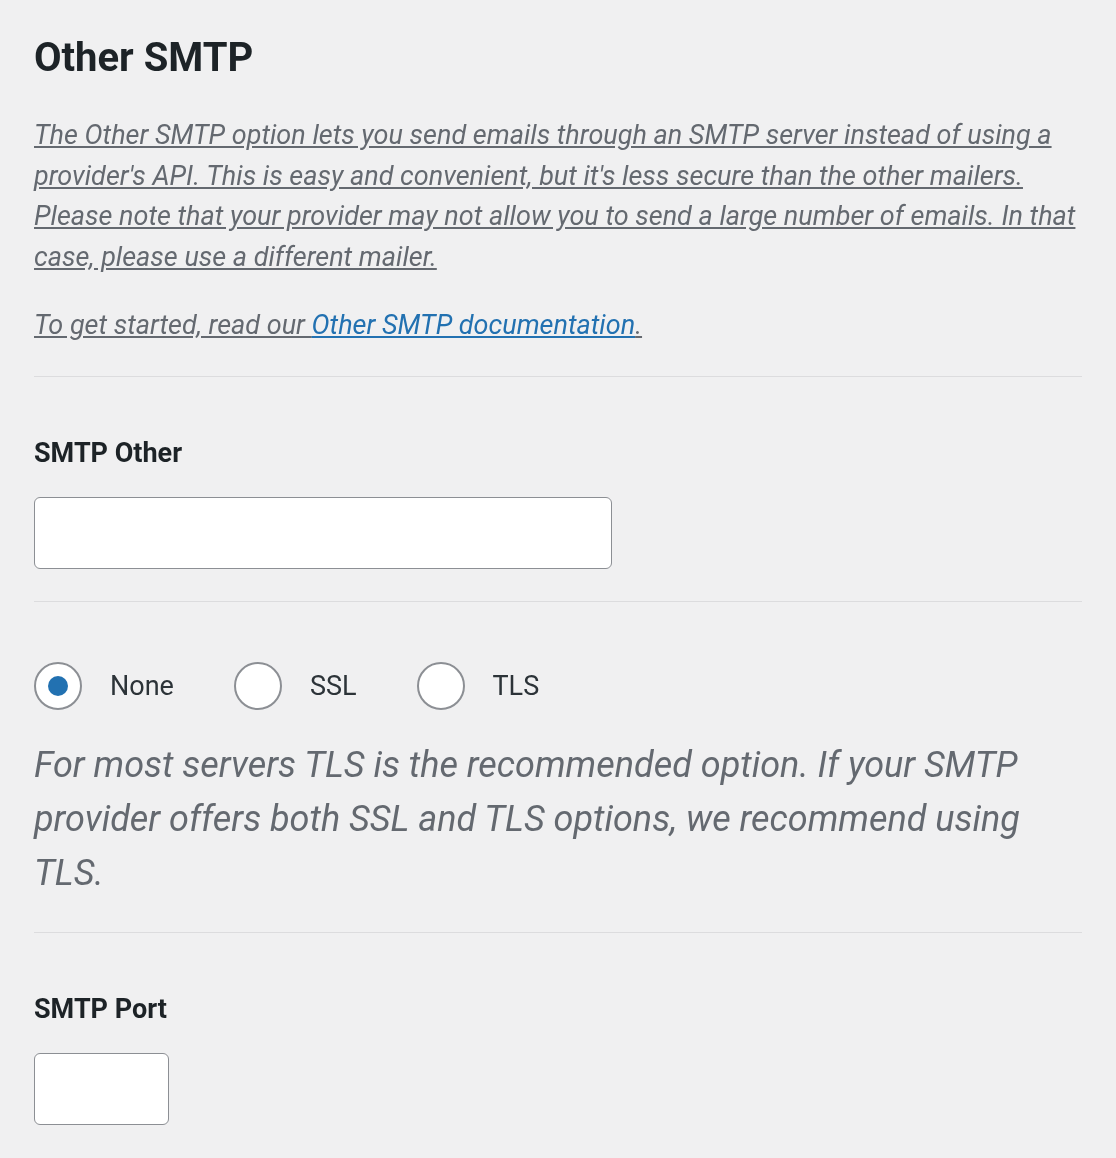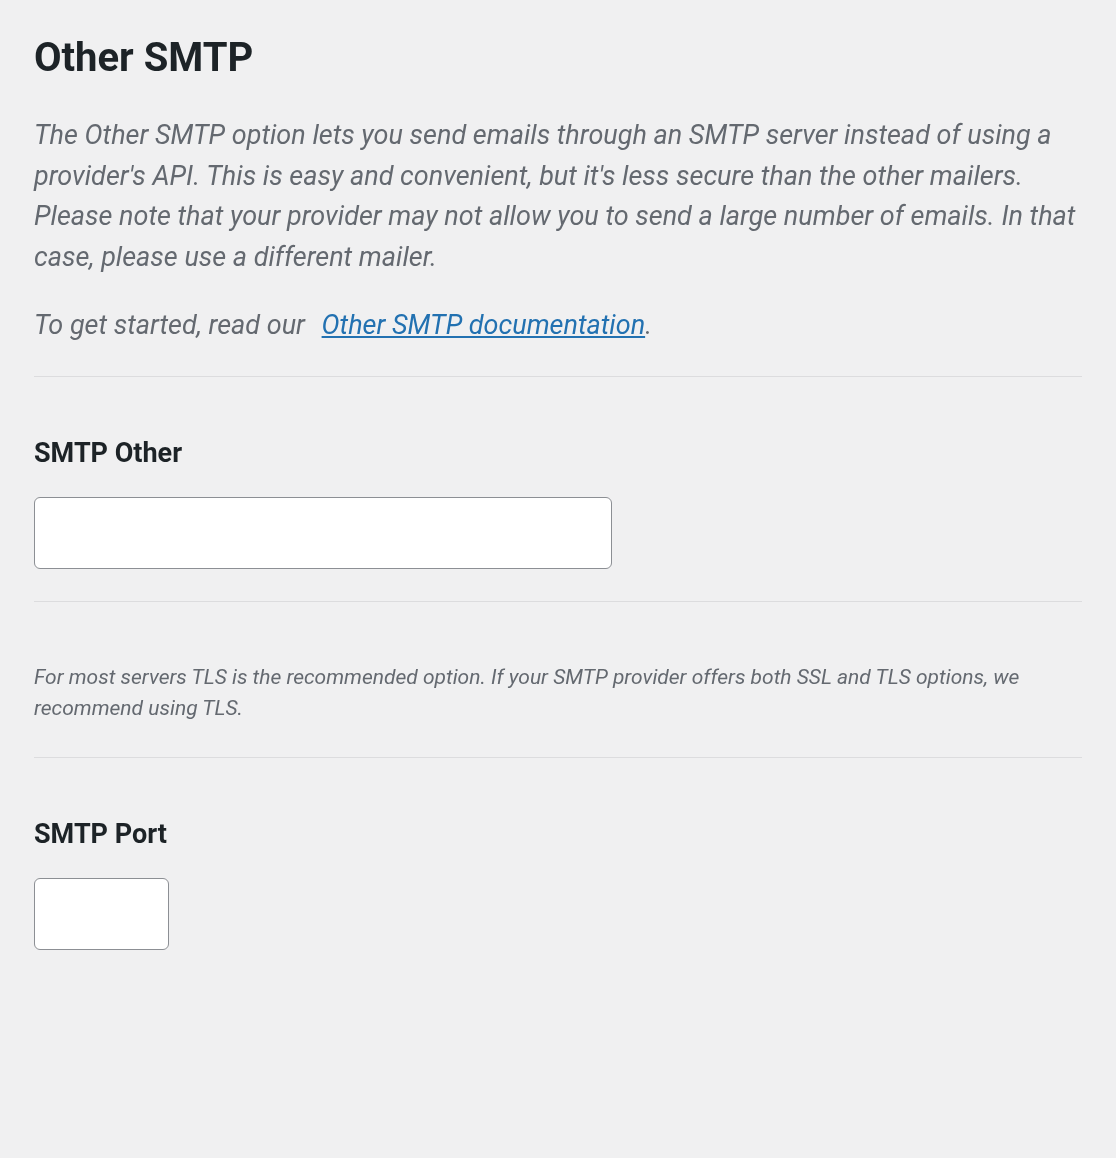--- a/index.html
+++ b/index.html
@@ -17,26 +17,26 @@
       font-weight: 700;
       color: #1d2327;
       margin-bottom: 34px;
       margin-top: 4px;
     }
     .desc {
       font-size: 27px;
       line-height: 1.5;
       font-style: italic;
       color: #646970;
+      text-decoration: underline;
     }
     .desc p { margin-bottom: 28px; }
     .desc a {
       color: #2271b1;
       text-decoration: underline;
-      margin-left: 10px;
     }
     hr {
       border: none;
       border-top: 1px solid #dcdcde;
       margin: 30px 0 60px 0;
     }
     .section { margin-bottom: 32px; }
     .section-label {
       font-size: 27px;
       font-weight: 700;
@@ -91,21 +91,21 @@
       border-radius: 50%;
       background: #2271b1;
       display: none;
     }
     .radio-outer.checked .radio-inner { display: block; }
     .radio-label {
       font-size: 27px;
       color: #2c3338;
     }
     .help {
-      font-size: 21px;
+      font-size: 36px;
       line-height: 1.5;
       font-style: italic;
       color: #646970;
     }
   </style>
 </head>
 <body>
 
 <h1 class="title">Other SMTP</h1>
 
@@ -119,20 +119,40 @@
 <hr>
 
 <div class="section">
   <label class="section-label">SMTP Other</label>
   <input type="text" class="text-input-wide" value="" style="">
 </div>
 
 <hr>
 
 <div class="section">
+  <div class="radio-row">
+
+    <label class="radio-item">
+      <span class="radio-outer checked">
+          <span class="radio-inner"></span>
+        </span>
+      <span class="radio-label">None</span>
+    </label>
+
+    <label class="radio-item">
+      <span class="radio-outer"></span>
+      <span class="radio-label">SSL</span>
+    </label>
+
+    <label class="radio-item">
+      <span class="radio-outer"></span>
+      <span class="radio-label">TLS</span>
+    </label>
+
+  </div>
   <p class="help">For most servers TLS is the recommended option. If your SMTP provider offers both SSL and TLS options, we recommend using TLS.</p>
 </div>
 
 <hr>
 
 <div class="section">
   <label class="section-label">SMTP Port</label>
   <input type="text" class="text-input-small" value="" style="">
 </div>
 

